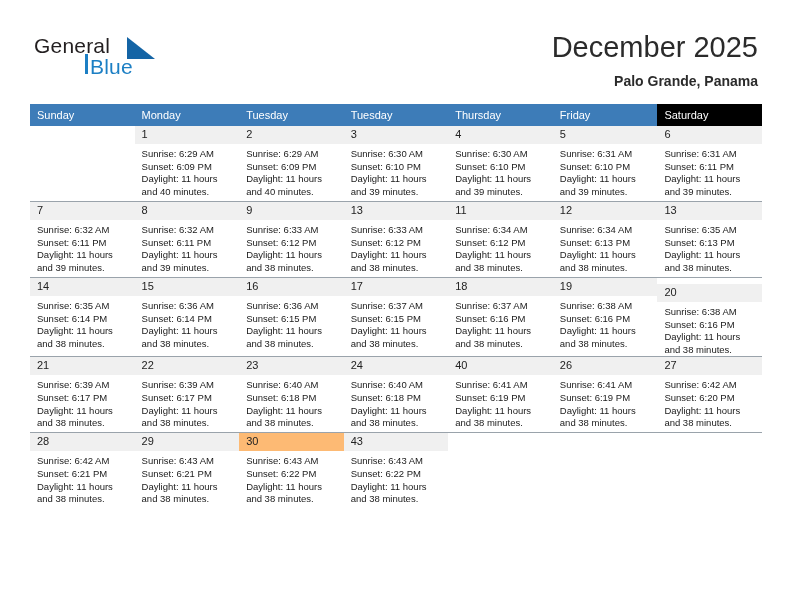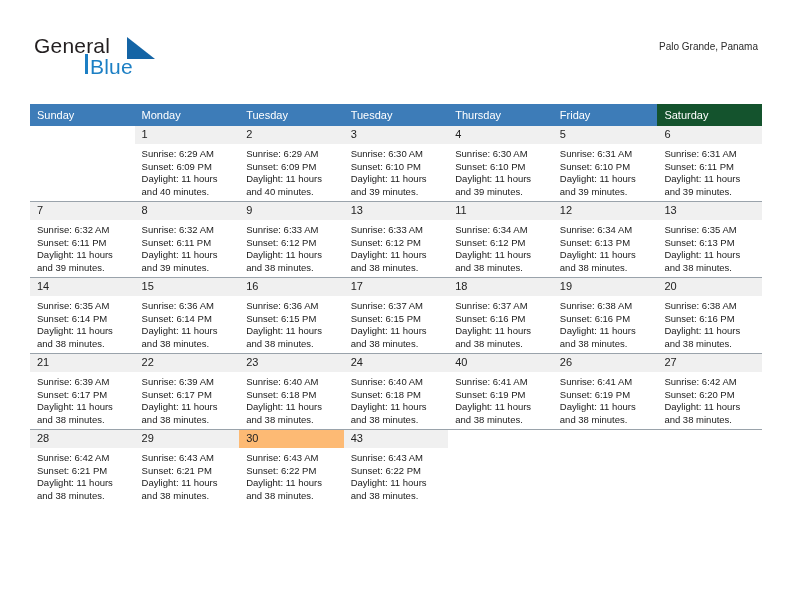--- a/index.html
+++ b/index.html
@@ -80,25 +80,26 @@
     text-align: right;
   }
   .month-title {
     font-size: 29px;
     font-weight: normal;
     color: #2b2b2b;
     line-height: 34px;
     white-space: nowrap;
   }
   .location {
-    font-size: 10px;
+    font-size: 14px;
     color: #2b2b2b;
     line-height: 20px;
     margin-top: 7px;
     white-space: nowrap;
+    font-weight: bold;
   }
 
   
   .calendar {
     position: absolute;
     left: 30px;
     top: 104px;
     width: 732px;
     border-collapse: collapse;
     table-layout: fixed;
@@ -158,35 +159,36 @@
   <div class="header">
 
     <div class="logo">
       <span class="logo-general">General</span>
       <span class="logo-triangle" style="border-left-color: rgb(20, 100, 165);"></span>
       <span class="logo-bar" style="background: rgb(28, 127, 196);"></span>
       <span class="logo-blue" style="color: rgb(28, 127, 196);">Blue</span>
     </div>
 
     <div class="title-block">
+      <div class="month-title">December 2025</div>
       <div class="location">Palo Grande, Panama</div>
     </div>
 
   </div>
 
   <table class="calendar">
     <thead>
       <tr>
         <th style="background: rgb(61, 124, 184); color: rgb(255, 255, 255);">Sunday</th>
         <th style="background: rgb(61, 124, 184); color: rgb(255, 255, 255);">Monday</th>
         <th style="background: rgb(61, 124, 184); color: rgb(255, 255, 255);">Tuesday</th>
         <th style="background: rgb(61, 124, 184); color: rgb(255, 255, 255);">Tuesday</th>
         <th style="background: rgb(61, 124, 184); color: rgb(255, 255, 255);">Thursday</th>
         <th style="background: rgb(61, 124, 184); color: rgb(255, 255, 255);">Friday</th>
-        <th style="background: #14532d; color: rgb(255, 255, 255);">Saturday</th>
+        <th style="background: #000000; color: rgb(255, 255, 255);">Saturday</th>
       </tr>
     </thead>
     <tbody>
         <tr class="week-row first">
           <td class="blank">
             <div class="daynum empty"></div>
             <div class="cell-body">
               <div></div>
               <div></div>
               <div></div>
@@ -362,21 +364,21 @@
           <td style="border-top-color: rgb(154, 163, 171);">
             <div class="daynum" style="background: rgb(240, 240, 240);">19</div>
             <div class="cell-body">
               <div>Sunrise: 6:38 AM</div>
               <div>Sunset: 6:16 PM</div>
               <div>Daylight: 11 hours</div>
               <div>and 38 minutes.</div>
             </div>
           </td>
           <td style="border-top-color: rgb(154, 163, 171);">
-            <div class="daynum" style="background: rgb(240, 240, 240);">20</div>
+            <div class="daynum" style="background: rgb(240, 240, 240); margin-top: 6px;">20</div>
             <div class="cell-body">
               <div>Sunrise: 6:38 AM</div>
               <div>Sunset: 6:16 PM</div>
               <div>Daylight: 11 hours</div>
               <div>and 38 minutes.</div>
             </div>
           </td>
         </tr>
         <tr class="week-row">
           <td style="border-top-color: rgb(154, 163, 171);">

